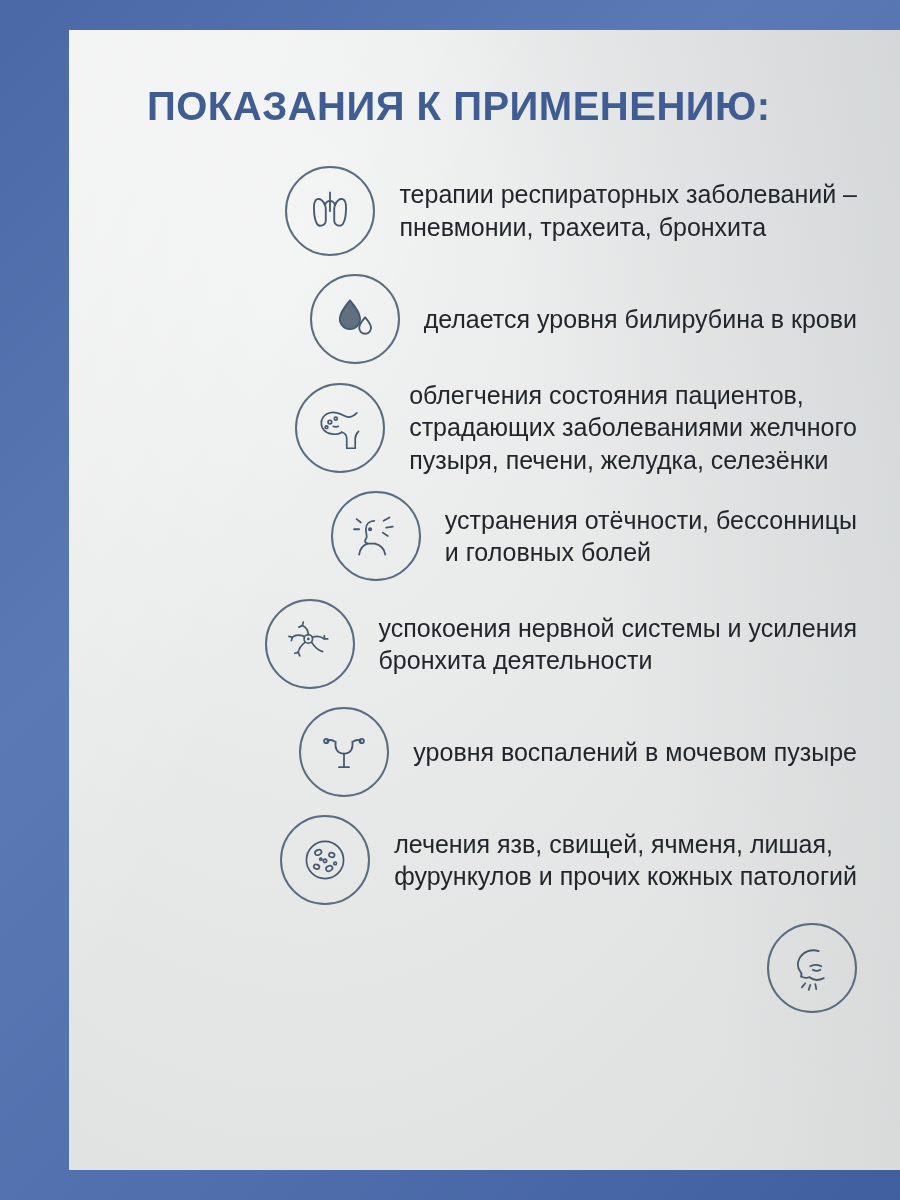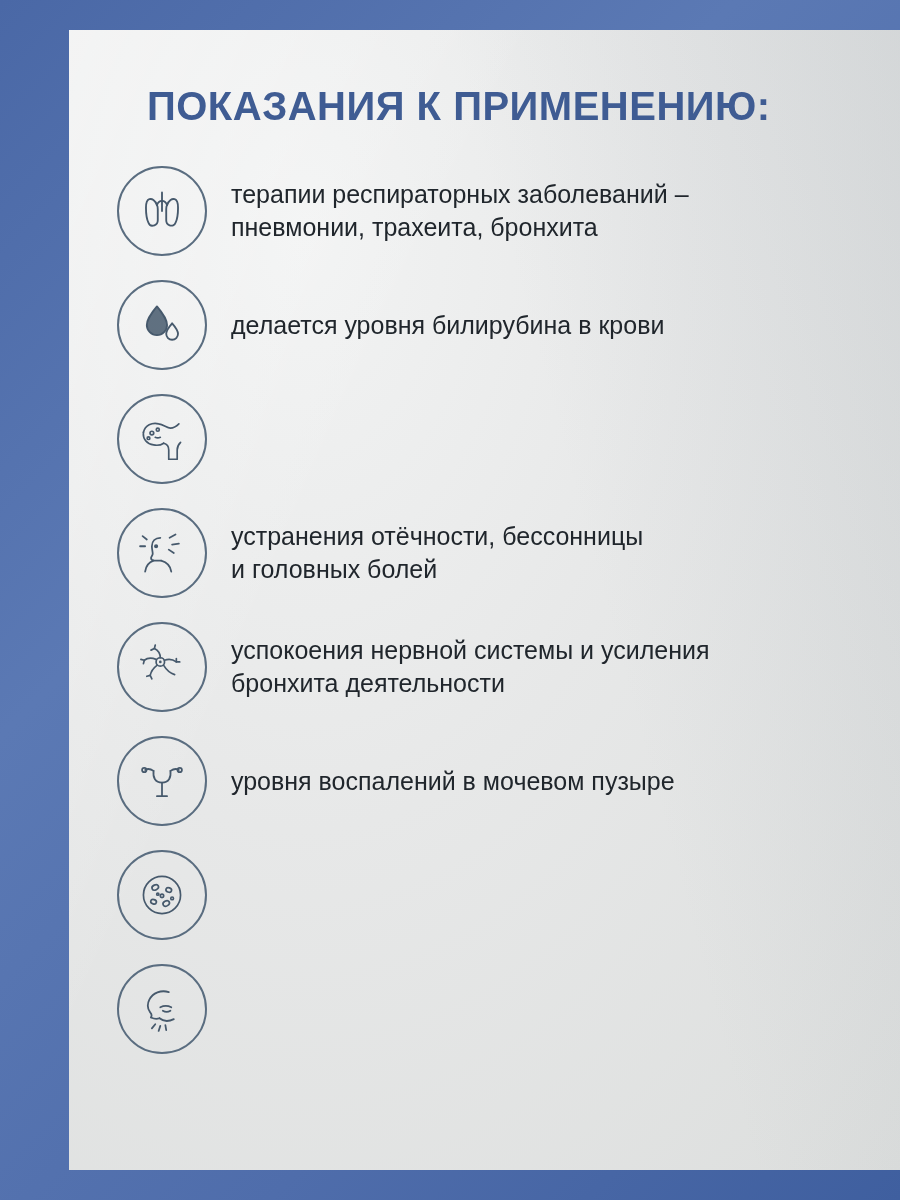--- a/index.html
+++ b/index.html
@@ -51,21 +51,22 @@
     color: #3f5c93;
     text-transform: uppercase;
     position: relative;
     z-index: 2;
   }
   .list {
     position: relative;
     z-index: 2;
     display: flex;
     flex-direction: column;
-    gap: 18px;
+    gap: 12px;
+    align-items: flex-end;
   }
   .row {
     display: flex;
     align-items: center;
     gap: 24px;
     min-height: 96px;
   }
   .badge {
     flex: 0 0 auto;
     width: 86px;
@@ -139,20 +140,23 @@
               <path d="M10 24c-1 8 4 14 12 15 5 1 9 0 12-2"></path>
               <path d="M34 37c4 1 6 4 6 8v11"></path>
               <path d="M40 56h10V45c0-4 2-7 4-9"></path>
               <circle cx="20" cy="25" r="2.2"></circle>
               <circle cx="27" cy="21" r="1.8"></circle>
               <circle cx="16" cy="31" r="1.6"></circle>
               <path d="M24 30c2 1 4 1 6 0"></path>
             </svg>
           </span>
         </div>
+        <div class="row-text">облегчения состояния пациентов,
+страдающих заболеваниями желчного
+пузыря, печени, желудка, селезёнки</div>
       </div>
 
       <div class="row">
         <div class="badge">
           <span>
             <svg viewBox="0 0 64 64" fill="none" stroke="currentColor" stroke-width="2.1" stroke-linecap="round" stroke-linejoin="round">
               <path d="M30 14c-6 0-10 4-10 10 0 4 1 6 1 9 0 2-2 3-2 5 0 2 2 3 4 3h8"></path>
               <path d="M22 41c-6 2-9 6-10 13"></path>
               <path d="M31 41c7 2 11 6 12 13"></path>
               <circle cx="25" cy="24" r="1.4" fill="currentColor"></circle>
@@ -212,20 +216,22 @@
               <ellipse cx="24" cy="23" rx="4" ry="3" transform="rotate(-25 24 23)"></ellipse>
               <ellipse cx="40" cy="26" rx="3.4" ry="2.6" transform="rotate(20 40 26)"></ellipse>
               <ellipse cx="22" cy="40" rx="3.4" ry="2.6" transform="rotate(15 22 40)"></ellipse>
               <ellipse cx="37" cy="42" rx="4" ry="3" transform="rotate(-30 37 42)"></ellipse>
               <circle cx="32" cy="33" r="2"></circle>
               <circle cx="44" cy="36" r="1.6"></circle>
               <circle cx="27" cy="31" r="1.3"></circle>
             </svg>
           </span>
         </div>
+        <div class="row-text">лечения язв, свищей, ячменя, лишая,
+фурункулов и прочих кожных патологий</div>
       </div>
 
       <div class="row">
         <div class="badge">
           <span>
             <svg viewBox="0 0 64 64" fill="none" stroke="currentColor" stroke-width="2.1" stroke-linecap="round" stroke-linejoin="round">
               <path d="M40 12c-9-3-19 1-23 9-3 6-2 11 1 15 2 2 2 4 1 6"></path>
               <path d="M19 42c4 2 7 2 10 1"></path>
               <path d="M29 43c5 4 11 4 17 1"></path>
               <path d="M30 30c4-2 9-2 13 0"></path>

